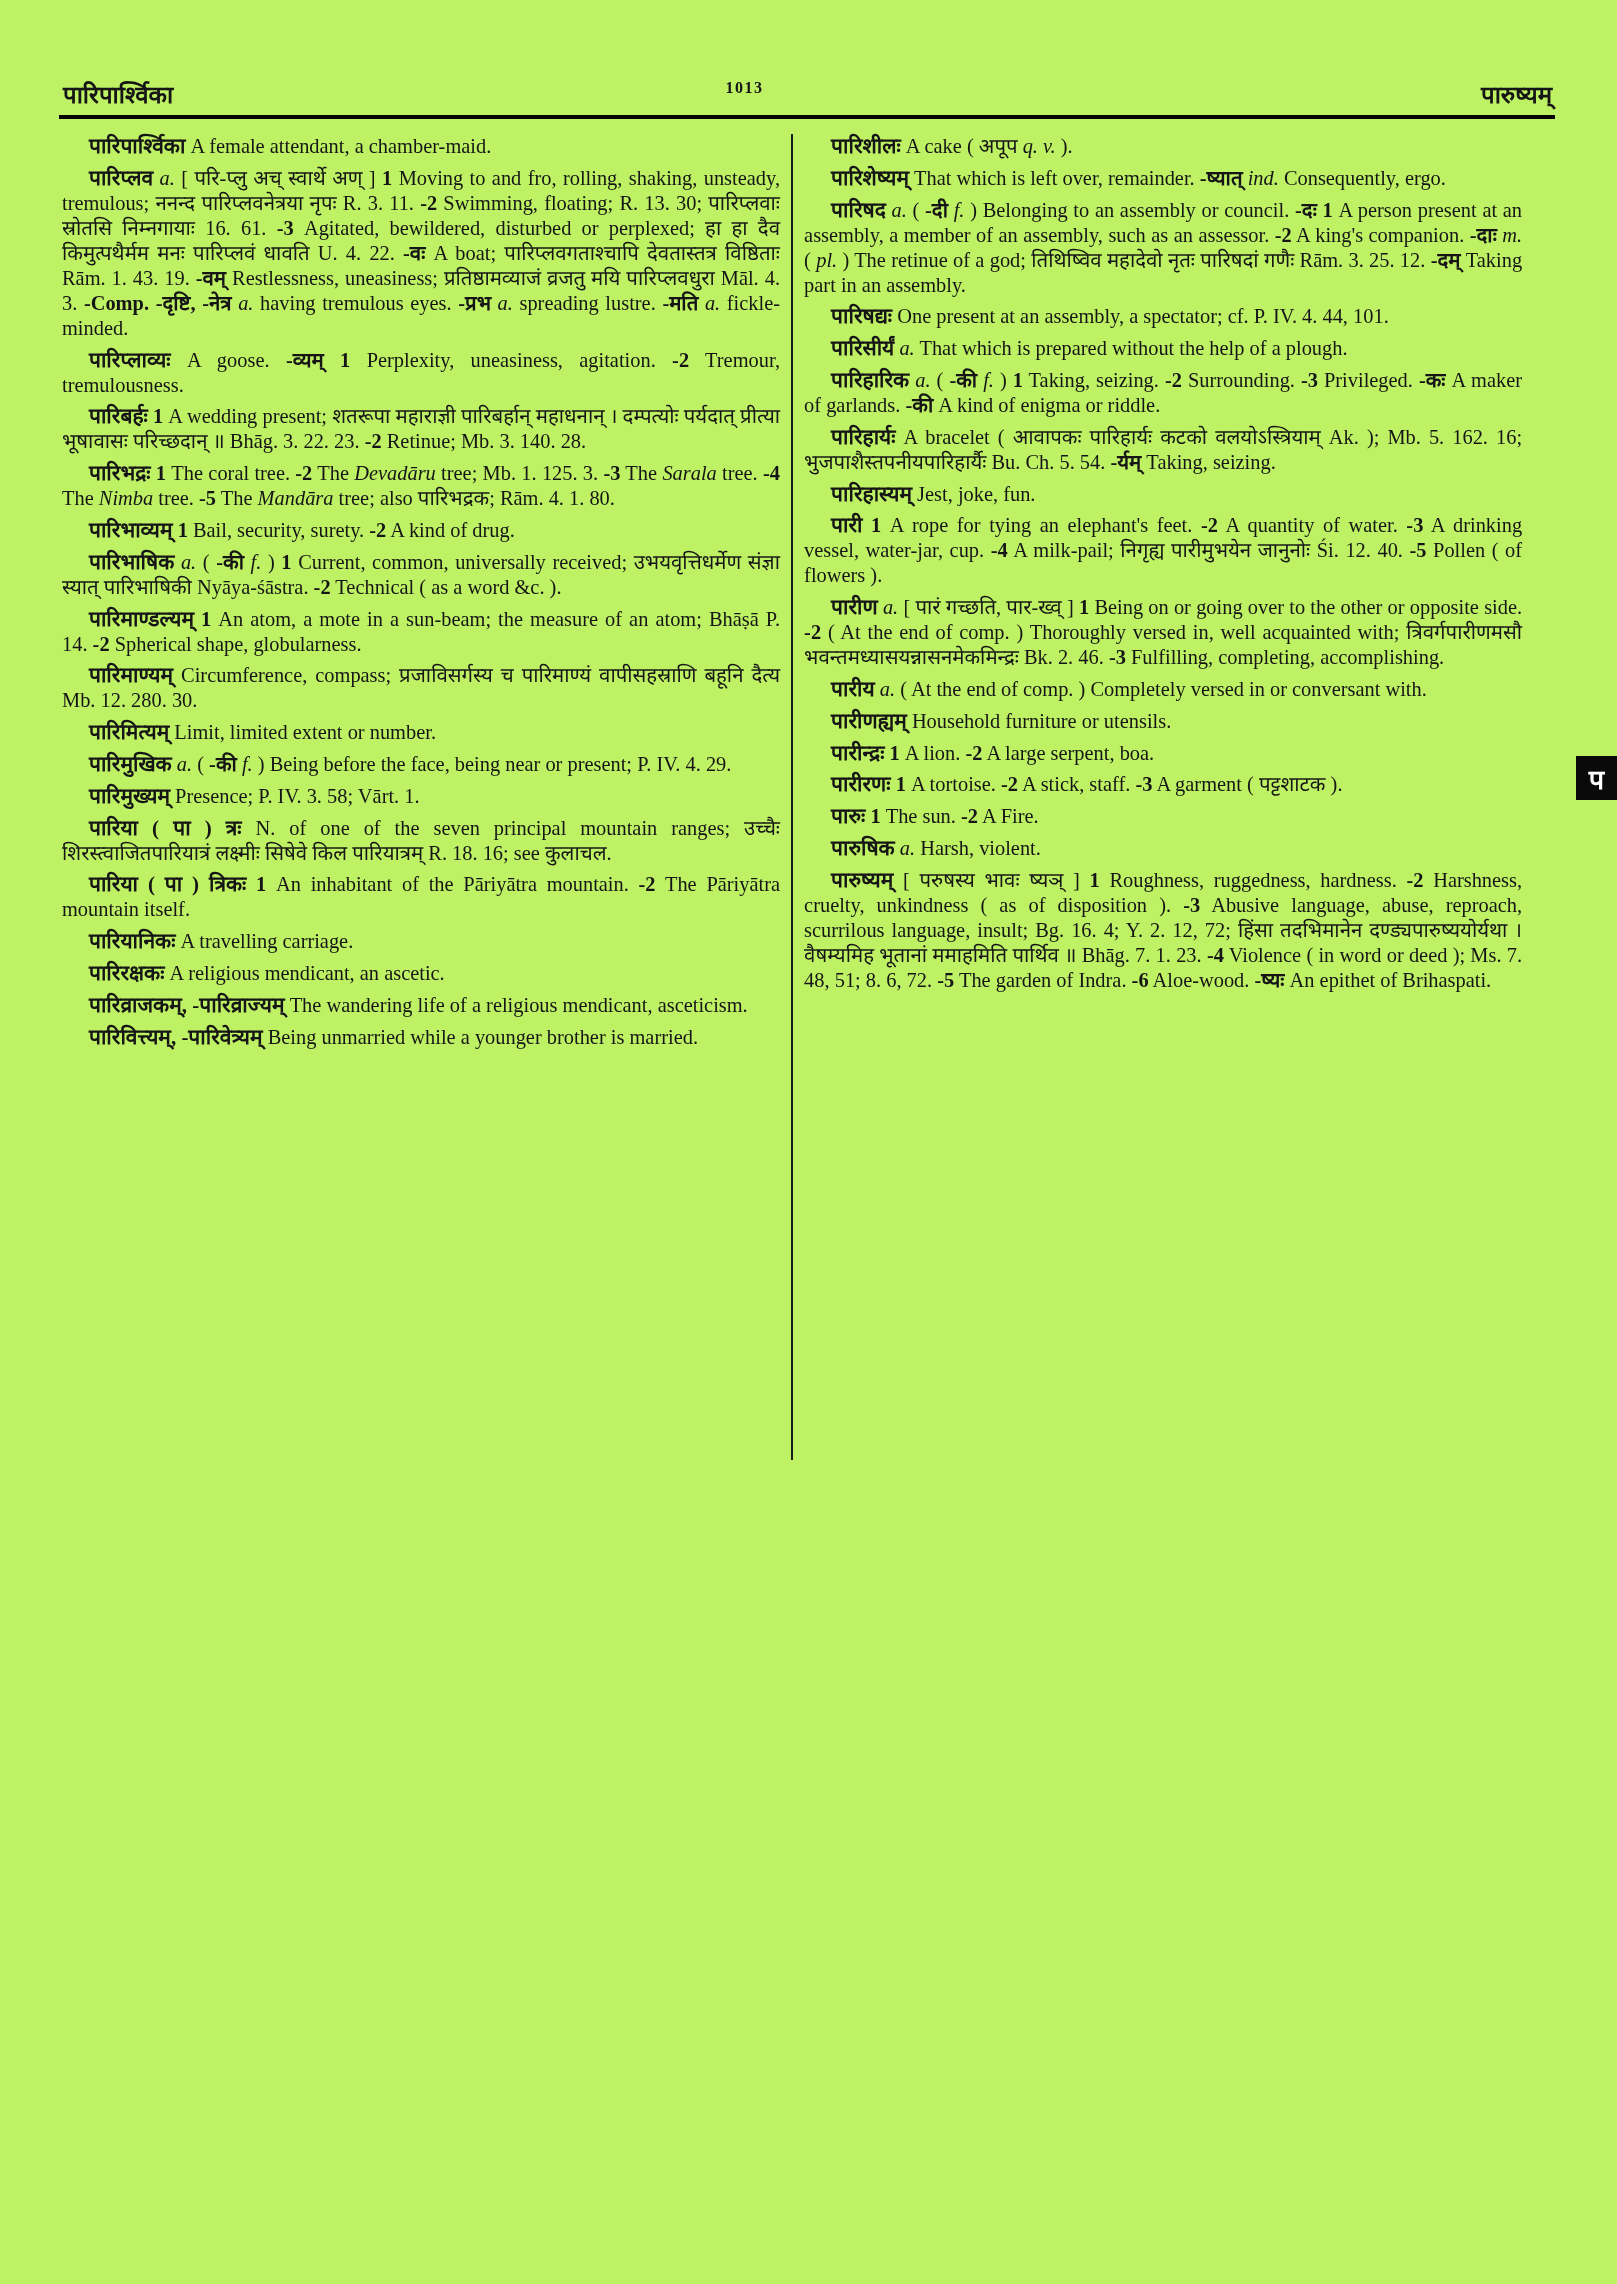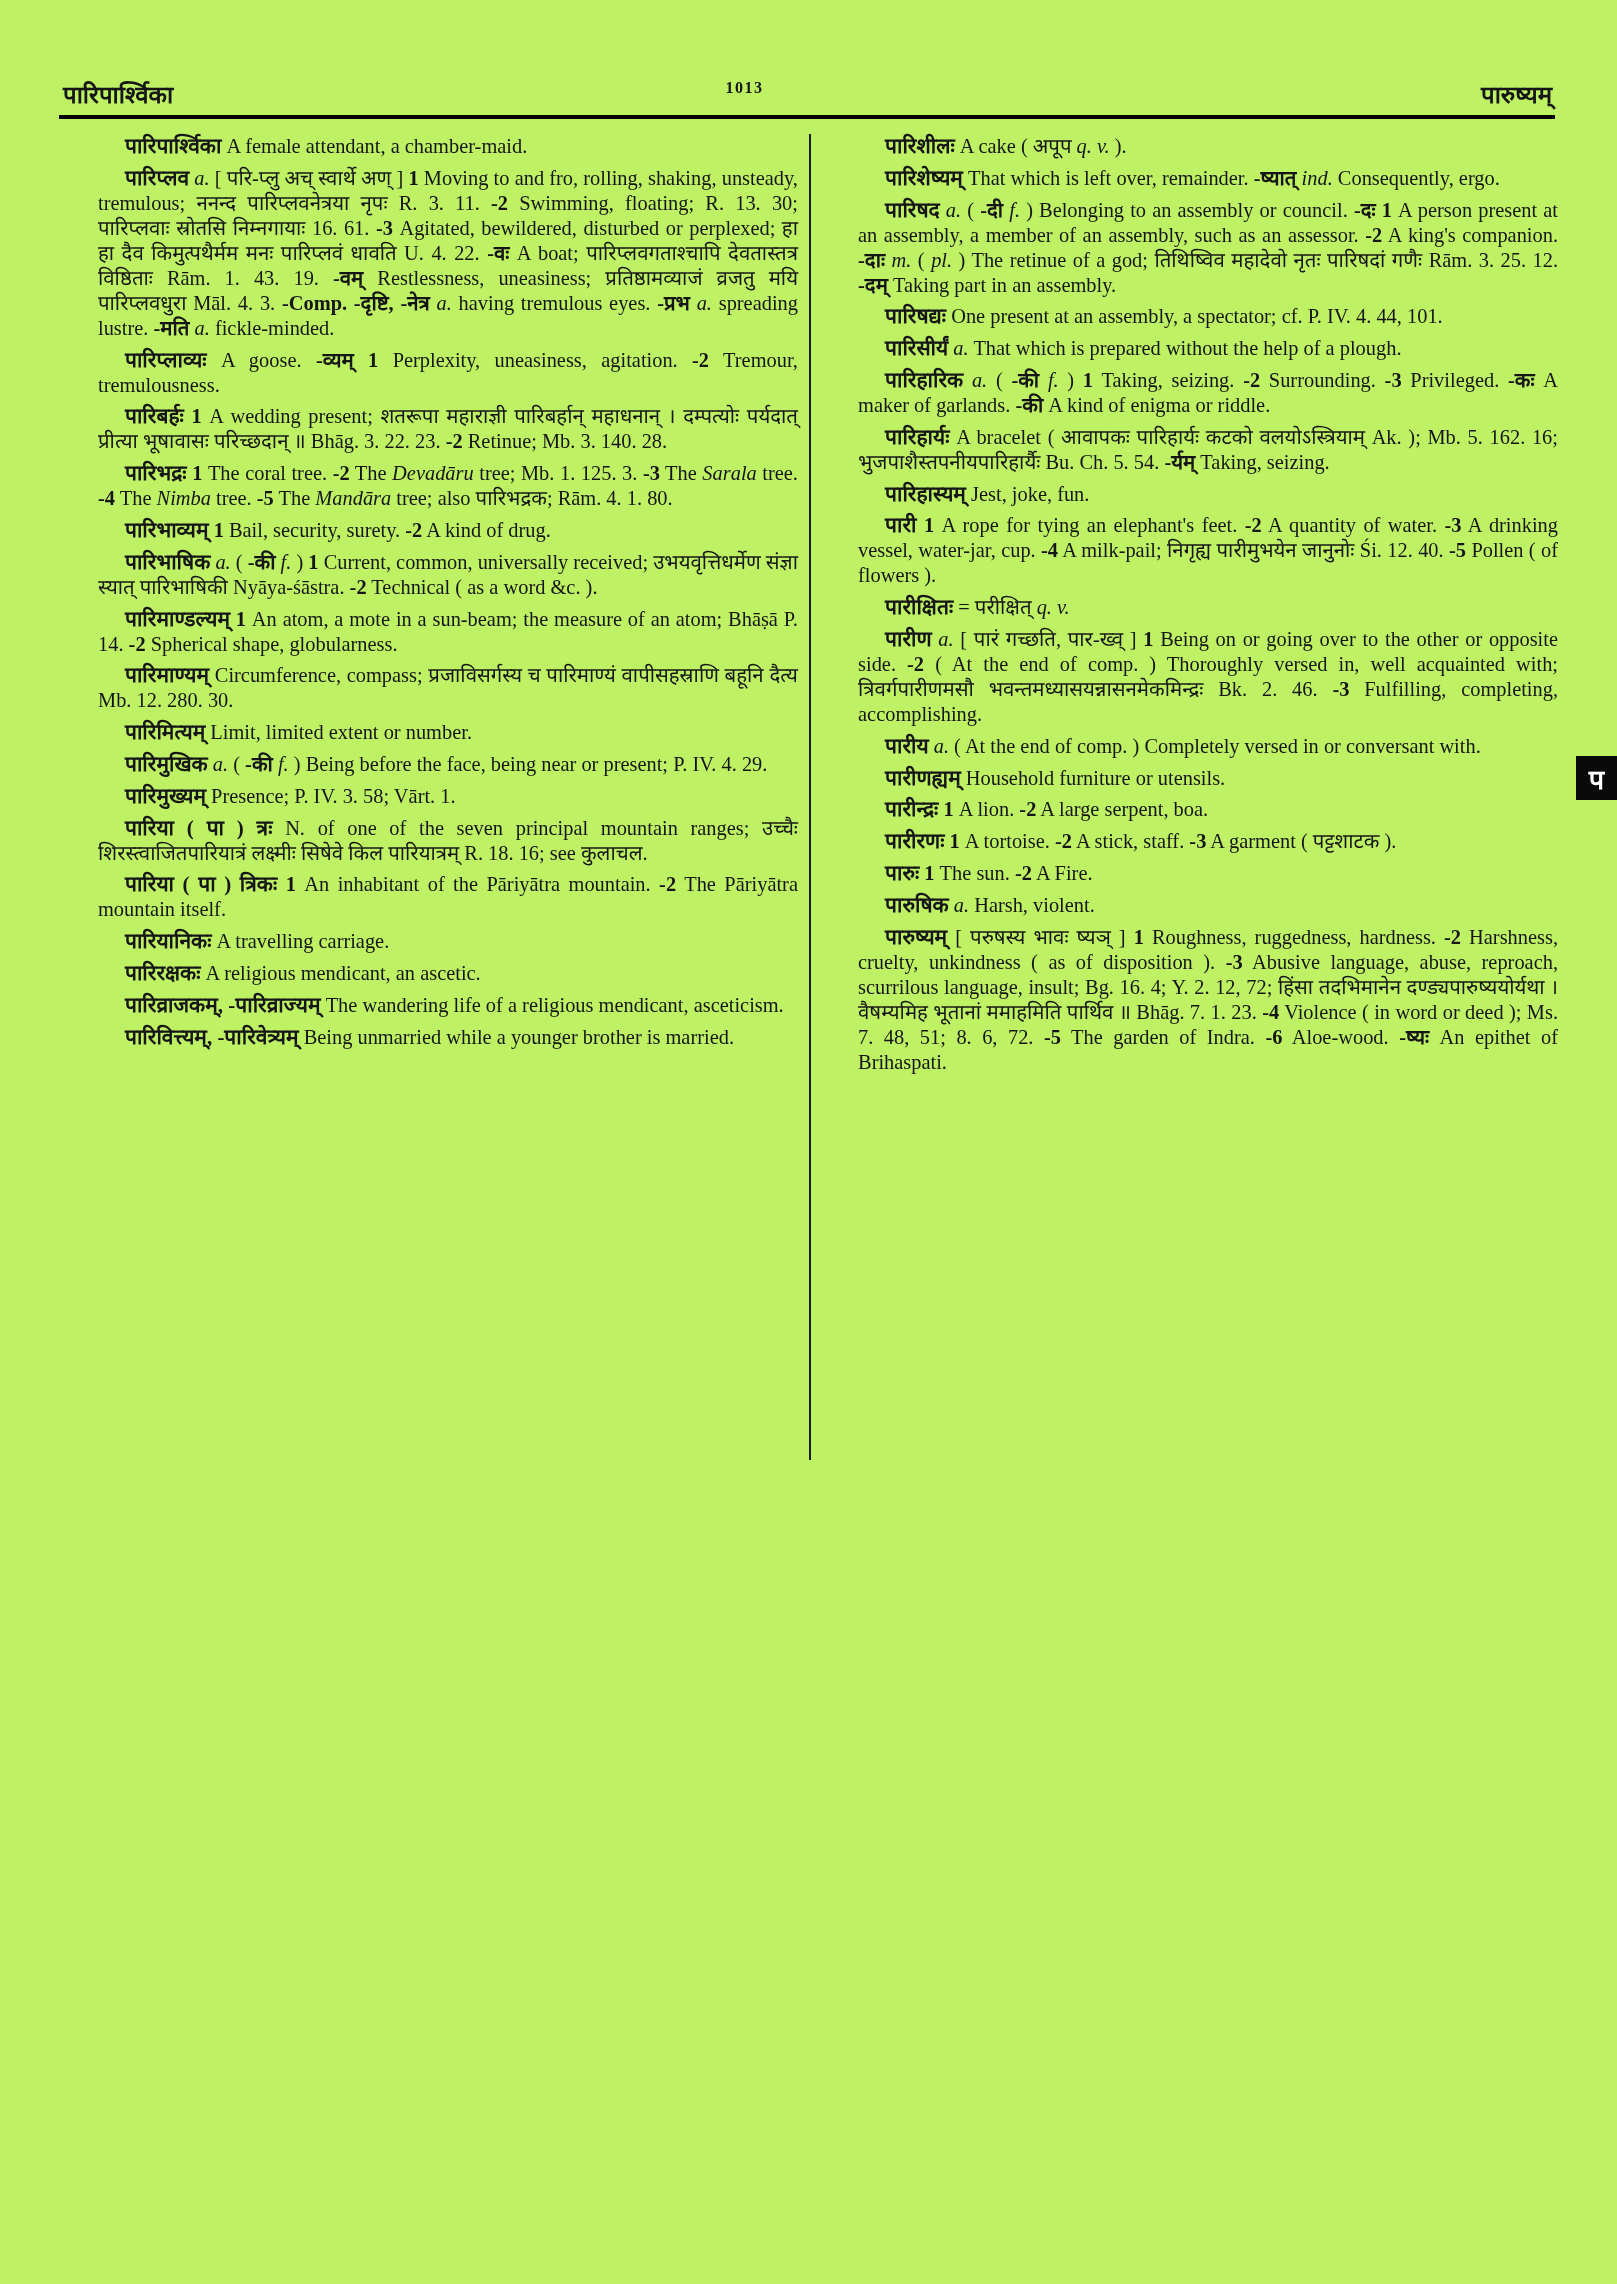--- a/index.html
+++ b/index.html
@@ -49,21 +49,20 @@
     left: 62px;
     right: 59px;
     display: flex;
     align-items: flex-start;
   }
   .column {
     width: 718px;
     font-size: 20.4px;
     line-height: 25px;
     text-align: justify;
-    margin-left: 36px;
   }
   .column-divider {
     width: 1.5px;
     align-self: stretch;
     min-height: 1326px;
     background: #1c1c1c;
     margin: 0 11.3px;
   }
   .entry {
     margin: 0 0 6.8px 0;
@@ -128,21 +127,20 @@
     <div class="column">
         <p class="entry"><b class="head">पारिशीलः</b> <span>A cake ( अपूप <i>q. v.</i> ).</span></p>
         <p class="entry"><b class="head">पारिशेष्यम्</b> <span>That which is left over, remainder. <b>-ष्यात्</b> <i>ind.</i> Consequently, ergo.</span></p>
         <p class="entry"><b class="head">पारिषद</b> <span><i>a.</i> ( <b>-दी</b> <i>f.</i> ) Belonging to an assembly or council. <b>-दः 1</b> A person present at an assembly, a member of an assembly, such as an assessor. <b>-2</b> A king's companion. <b>-दाः</b> <i>m.</i> ( <i>pl.</i> ) The retinue of a god; तिथिष्विव महादेवो नृतः पारिषदां गणैः Rām. 3. 25. 12. <b>-दम्</b> Taking part in an assembly.</span></p>
         <p class="entry"><b class="head">पारिषद्यः</b> <span>One present at an assembly, a spectator; cf. P. IV. 4. 44, 101.</span></p>
         <p class="entry"><b class="head">पारिसीर्यं</b> <span><i>a.</i> That which is prepared without the help of a plough.</span></p>
         <p class="entry"><b class="head">पारिहारिक</b> <span><i>a.</i> ( <b>-की</b> <i>f.</i> ) <b>1</b> Taking, seizing. <b>-2</b> Surrounding. <b>-3</b> Privileged. <b>-कः</b> A maker of garlands. <b>-की</b> A kind of enigma or riddle.</span></p>
         <p class="entry"><b class="head">पारिहार्यः</b> <span>A bracelet ( आवापकः पारिहार्यः कटको वलयोऽस्त्रियाम् Ak. ); Mb. 5. 162. 16; भुजपाशैस्तपनीयपारिहार्यैः Bu. Ch. 5. 54. <b>-र्यम्</b> Taking, seizing.</span></p>
         <p class="entry"><b class="head">पारिहास्यम्</b> <span>Jest, joke, fun.</span></p>
         <p class="entry"><b class="head">पारी</b> <span><b>1</b> A rope for tying an elephant's feet. <b>-2</b> A quantity of water. <b>-3</b> A drinking vessel, water-jar, cup. <b>-4</b> A milk-pail; निगृह्य पारीमुभयेन जानुनोः Śi. 12. 40. <b>-5</b> Pollen ( of flowers ).</span></p>
-        <p class="entry"><b class="head">पारीक्षितः</b> <span>= परीक्षित् <i>q. v.</i></span></p>
         <p class="entry"><b class="head">पारीण</b> <span><i>a.</i> [ पारं गच्छति, पार-ख्व् ] <b>1</b> Being on or going over to the other or opposite side. <b>-2</b> ( At the end of comp. ) Thoroughly versed in, well acquainted with; त्रिवर्गपारीणमसौ भवन्तमध्यासयन्नासनमेकमिन्द्रः Bk. 2. 46. <b>-3</b> Fulfilling, completing, accomplishing.</span></p>
         <p class="entry"><b class="head">पारीय</b> <span><i>a.</i> ( At the end of comp. ) Completely versed in or conversant with.</span></p>
         <p class="entry"><b class="head">पारीणह्यम्</b> <span>Household furniture or utensils.</span></p>
         <p class="entry"><b class="head">पारीन्द्रः</b> <span><b>1</b> A lion. <b>-2</b> A large serpent, boa.</span></p>
         <p class="entry"><b class="head">पारीरणः</b> <span><b>1</b> A tortoise. <b>-2</b> A stick, staff. <b>-3</b> A garment ( पट्टशाटक ).</span></p>
         <p class="entry"><b class="head">पारुः</b> <span><b>1</b> The sun. <b>-2</b> A Fire.</span></p>
         <p class="entry"><b class="head">पारुषिक</b> <span><i>a.</i> Harsh, violent.</span></p>
         <p class="entry"><b class="head">पारुष्यम्</b> <span>[ परुषस्य भावः ष्यञ् ] <b>1</b> Roughness, ruggedness, hardness. <b>-2</b> Harshness, cruelty, unkindness ( as of disposition ). <b>-3</b> Abusive language, abuse, reproach, scurrilous language, insult; Bg. 16. 4; Y. 2. 12, 72; हिंसा तदभिमानेन दण्ड्यपारुष्ययोर्यथा । वैषम्यमिह भूतानां ममाहमिति पार्थिव ॥ Bhāg. 7. 1. 23. <b>-4</b> Violence ( in word or deed ); Ms. 7. 48, 51; 8. 6, 72. <b>-5</b> The garden of Indra. <b>-6</b> Aloe-wood. <b>-ष्यः</b> An epithet of Brihaspati.</span></p>
       </div>
   </div>

